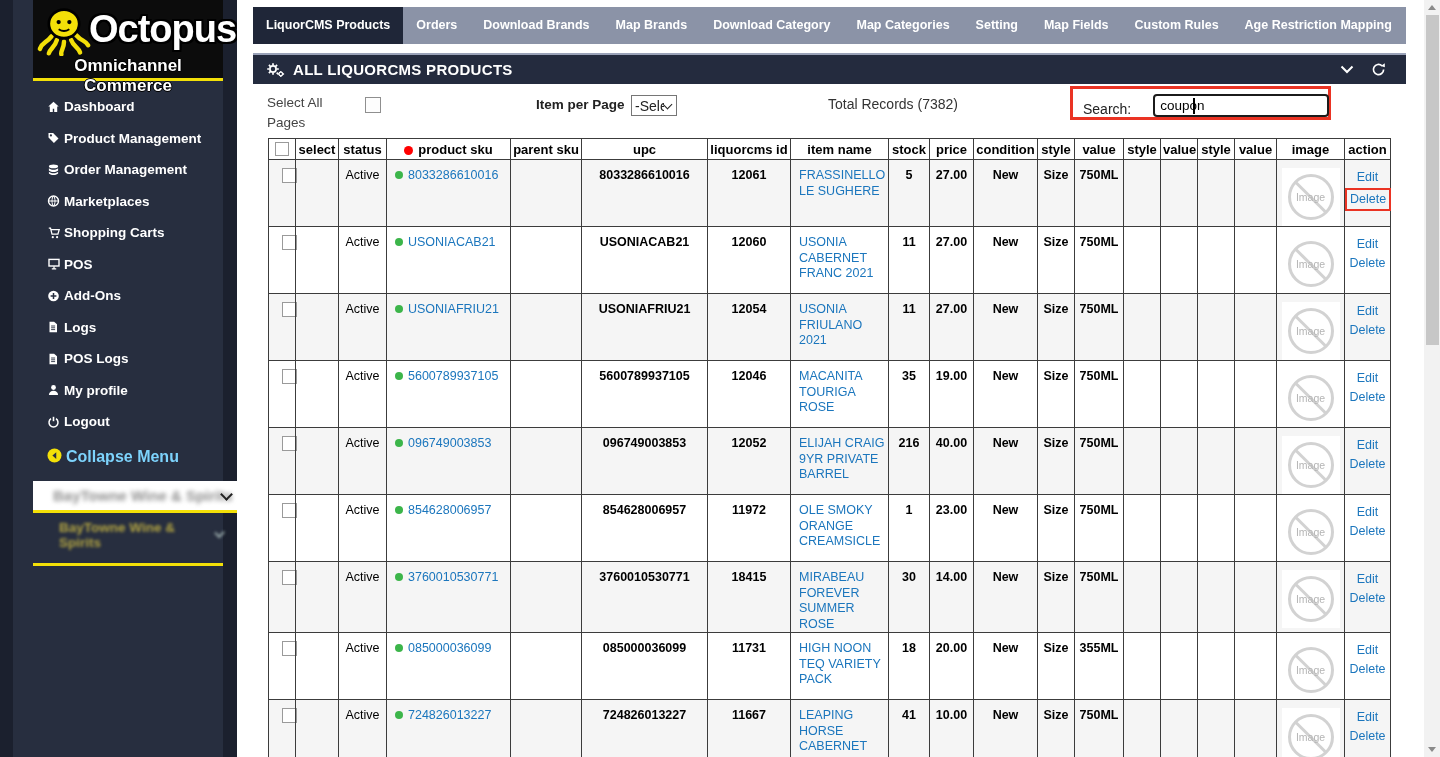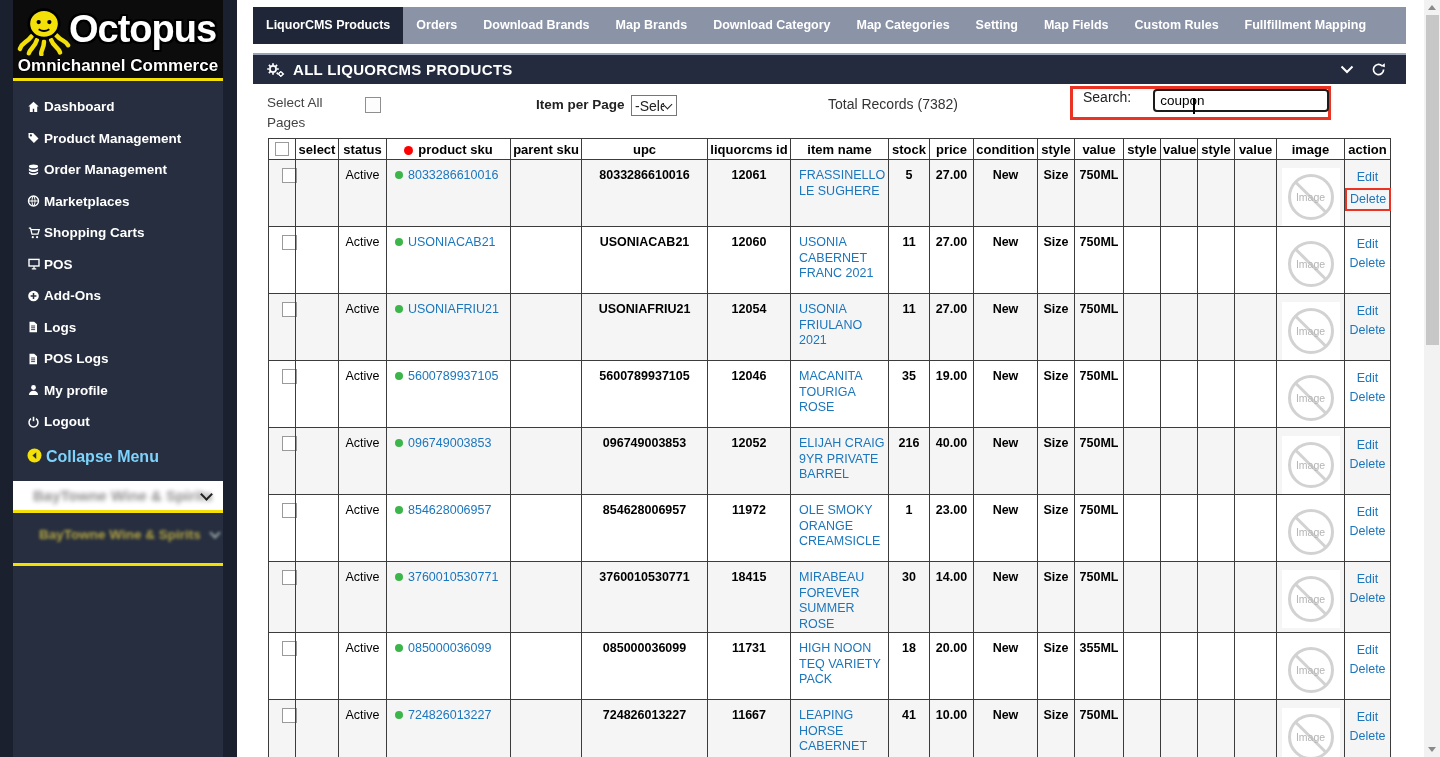--- a/index.html
+++ b/index.html
@@ -1,21 +1,21 @@
 <!DOCTYPE html>
 <html><head>
 <meta charset="utf-8">
 <style>
   * { box-sizing: border-box; margin: 0; padding: 0; }
   html,body { width:1440px; height:757px; overflow:hidden; background:#fff;
     font-family:"Liberation Sans", sans-serif; position:relative; }
 
   
   .sidebar { position:absolute; left:0; top:0; width:237px; height:757px; background:#1b202e; }
-  .side-inner { position:absolute; left:13px; top:0; width:210px; height:100%; background:#272e3f; }
+  .side-inner { position:absolute; left:13px; top:0; width:210px; height:100%; background:#272e3f;padding-left:20px; }
   .logo-block { background:#0c0c0c; height:78px; position:relative; padding-top:6px; }
   .logo-row { position:relative; height:48px; }
   .logo-octopus { position:absolute; left:4px; top:0px; }
   .logo-title { position:absolute; left:56px; top:2px; color:#fff; font-size:38px; font-weight:bold; letter-spacing:-1px;
     text-shadow:-2px 0 #000,2px 0 #000,0 -2px #000,0 2px #000,-2px -2px #000,2px 2px #000,-2px 2px #000,2px -2px #000; }
   .logo-subtitle { text-align:center; color:#fff; font-weight:bold; font-size:17px; margin-top:2px;
     text-shadow:-1px 0 #000,1px 0 #000,0 1px #000,0 -1px #000; }
   .side-divider { height:3px; background:#f3e008; }
   .side-menu { padding:10px 0 0 14px; }
   .side-item { display:flex; align-items:center; gap:3px; height:31.5px; color:#fff; font-weight:bold; font-size:13.5px; cursor:pointer; }
@@ -45,21 +45,21 @@
   .controls { position:absolute; left:16px; top:84px; width:1153px; height:54px; font-size:13.5px; color:#444; }
   .select-all { position:absolute; left:14px; top:9px; width:82px; line-height:20px; }
   .sa-check { position:absolute; left:112px; top:13px; width:16px; height:16px; border:1px solid #8f8f8f; background:#fdfdfd; cursor:pointer; }
   .ipp-label { position:absolute; left:283px; top:13px; font-weight:bold; color:#222; }
   .ipp-select { position:absolute; left:378px; top:11px; width:46px; height:21px; border:1px solid #767676; background:#fff;
     color:#222; font-size:14px; display:flex; align-items:center; padding-left:3px; cursor:pointer; }
   .ipp-select .txt { width:29px; overflow:hidden; white-space:nowrap; }
   .ipp-select .chev { width:7px; height:7px; border-right:1.8px solid #222; border-bottom:1.8px solid #222; transform:rotate(45deg); margin-top:-3px; }
   .total-records { position:absolute; left:575px; top:12px; font-size:14px; color:#333; }
   .search-wrap { position:absolute; left:817px; top:2px; width:261px; height:34px; border:3px solid #ea3323;
-    display:flex; align-items:flex-start; padding-left:10px; gap:22px; }
+    display:flex; align-items:flex-end; padding-left:10px; gap:22px; }
   .search-label { font-size:14px; color:#222; }
   .search-input { width:176px; height:23px; border:2px solid #1b1b1b; border-radius:4px; font-size:13.5px;
     padding:0 5px; font-family:"Liberation Sans",sans-serif; outline:none; }
   .search-caret { position:absolute; left:120px; top:9px; width:1.5px; height:16px; background:#000; }
 
   
   table.grid { position:absolute; left:31px; top:138px; width:1122px; border-collapse:collapse; table-layout:fixed; }
   .grid th, .grid td { border:1px solid #3c3c3c; }
   .grid thead th { font-size:13px; font-weight:bold; height:21px; background:#fff; padding:1px 2px; color:#000; white-space:nowrap; overflow:hidden; }
   .hdot { display:inline-block; width:9px; height:9px; border-radius:50%; background:#ff0000; vertical-align:-1px; margin-right:5px; }
@@ -248,20 +248,21 @@
   <div class="tab-bar" id="tab-bar">
       <div class="tab active">LiquorCMS Products</div>
       <div class="tab">Orders</div>
       <div class="tab">Download Brands</div>
       <div class="tab">Map Brands</div>
       <div class="tab">Download Category</div>
       <div class="tab">Map Categories</div>
       <div class="tab">Setting</div>
       <div class="tab">Map Fields</div>
       <div class="tab">Custom Rules</div>
+      <div class="tab">Age Restriction Mapping</div>
       <div class="tab">Fullfillment Mapping</div>
     </div>
 
   <div class="panel-header">
     <span class="gear">
       <svg width="19" height="16" viewBox="0 0 19 16">
         <g stroke="#fff" stroke-width="1.7">
           <circle cx="7" cy="7" r="3.1" fill="none"></circle>
           <path d="M7 1.2v2M7 10.8v2M1.2 7h2M10.8 7h2M2.9 2.9l1.4 1.4M10.7 10.7l1.4 1.4M11.1 2.9 9.7 4.3M4.3 9.7l-1.4 1.4"></path>
         </g>

